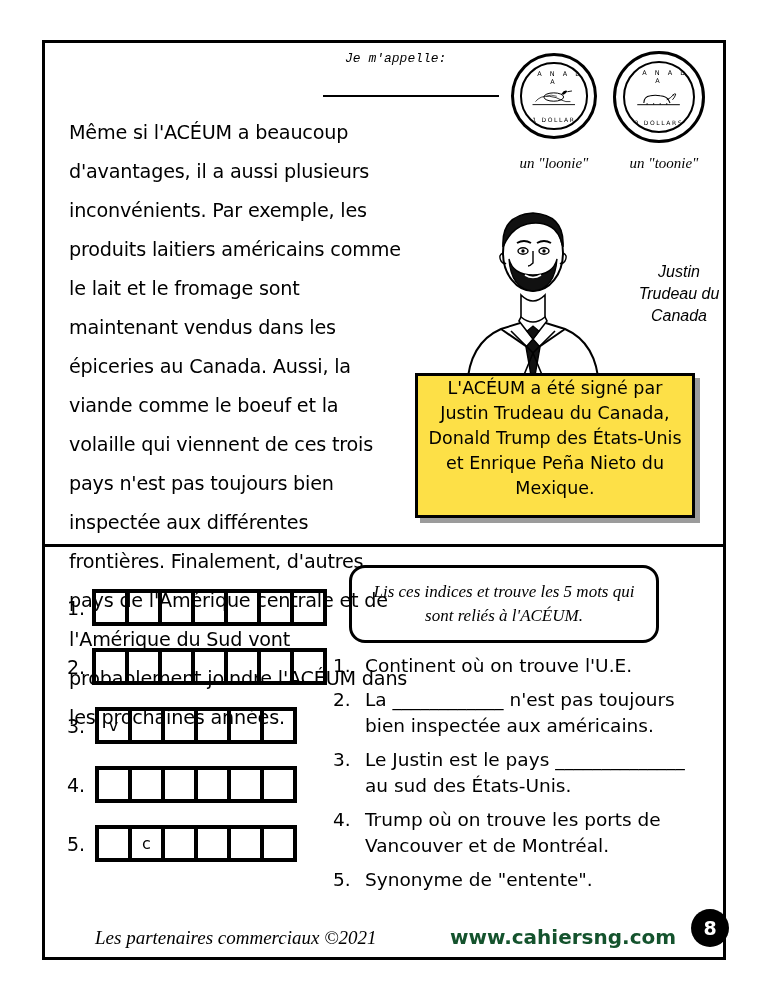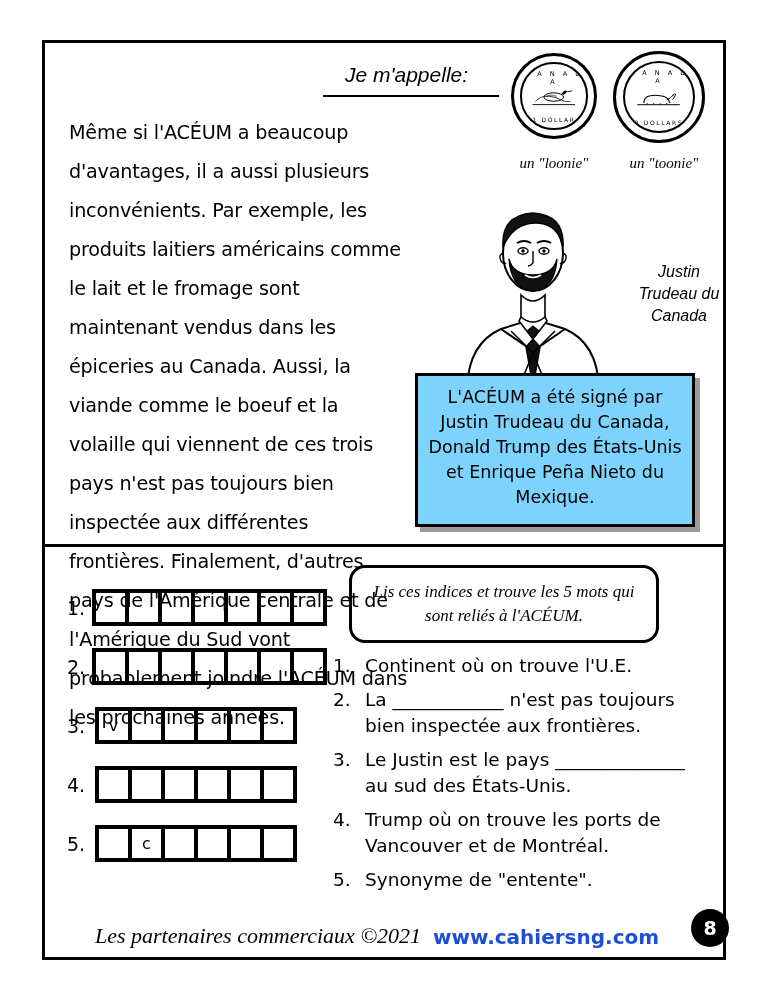--- a/index.html
+++ b/index.html
@@ -39,24 +39,24 @@
     top: 20px;
     font-family: "DejaVu Sans", sans-serif;
     font-weight: bold;
     font-size: 27px;
     letter-spacing: -0.5px;
   }
 
   .name-label {
     position: absolute;
     left: 300px;
-    top: 20px;
-    font-size: 21px;
+    top: 8px;
+    font-size: 13px;
     font-style: italic;
-    font-family: Liberation Sans, sans-serif;
+    font-family: Liberation Mono, monospace;
   }
   .name-line {
     position: absolute;
     left: 278px;
     top: 52px;
     width: 176px;
     border-bottom: 2px solid #000;
   }
 
   
@@ -140,23 +140,23 @@
     font-style: italic;
     font-family: Liberation Sans, sans-serif;
     line-height: 22px;
   }
 
   .signed-box {
     position: absolute;
     left: 370px;
     top: 330px;
     width: 280px;
-    padding: 9px 10px 14px;
+    padding: 0 10px 14px;
     border: 3px solid #000;
-    background: #7dd3fc;
+    background: #fde047;
     box-shadow: 5px 5px 0 #9b9b9b;
     box-sizing: border-box;
     text-align: center;
     font-size: 17.5px;
     line-height: 25px;
     font-family: "DejaVu Sans", sans-serif;
   }
 
   
   .bottom-section {
@@ -229,31 +229,31 @@
     font-size: 16px;
     font-family: "DejaVu Sans", sans-serif;
   }
   .cell:last-child { border-right: none; }
 
   
   .footer-left {
     position: absolute;
     left: 50px;
     bottom: 8px;
-    font-size: 22px;
+    font-size: 19px;
     font-style: italic;
     font-family: "Liberation Serif", serif;
   }
   .footer-url {
     position: absolute;
-    left: 388px;
+    left: 405px;
     bottom: 8px;
     font-size: 20px;
     font-weight: bold;
-    color: #1d4ed8;
+    color: #14532d;
     font-family: "DejaVu Sans", sans-serif;
   }
   .page-badge {
     position: absolute;
     right: -6px;
     bottom: 10px;
     width: 38px;
     height: 38px;
     border-radius: 50%;
     background: #000;
@@ -356,21 +356,21 @@
 
     <div class="instruction-box">Lis ces indices et trouve les 5 mots qui sont reliés à l'ACÉUM.</div>
 
     <div class="clues">
       <div class="clue">
         <span class="clue-num">1.</span>
         <span class="clue-text">Continent où on trouve l'U.E.</span>
       </div>
       <div class="clue">
         <span class="clue-num">2.</span>
-        <span class="clue-text">La ____________ n'est pas toujours bien inspectée aux frontières.</span>
+        <span class="clue-text">La ____________ n'est pas toujours bien inspectée aux américains.</span>
       </div>
       <div class="clue">
         <span class="clue-num">3.</span>
         <span class="clue-text">Le Justin est le pays ______________ au sud des États-Unis.</span>
       </div>
       <div class="clue">
         <span class="clue-num">4.</span>
         <span class="clue-text">Trump où on trouve les ports de Vancouver et de Montréal.</span>
       </div>
       <div class="clue">

